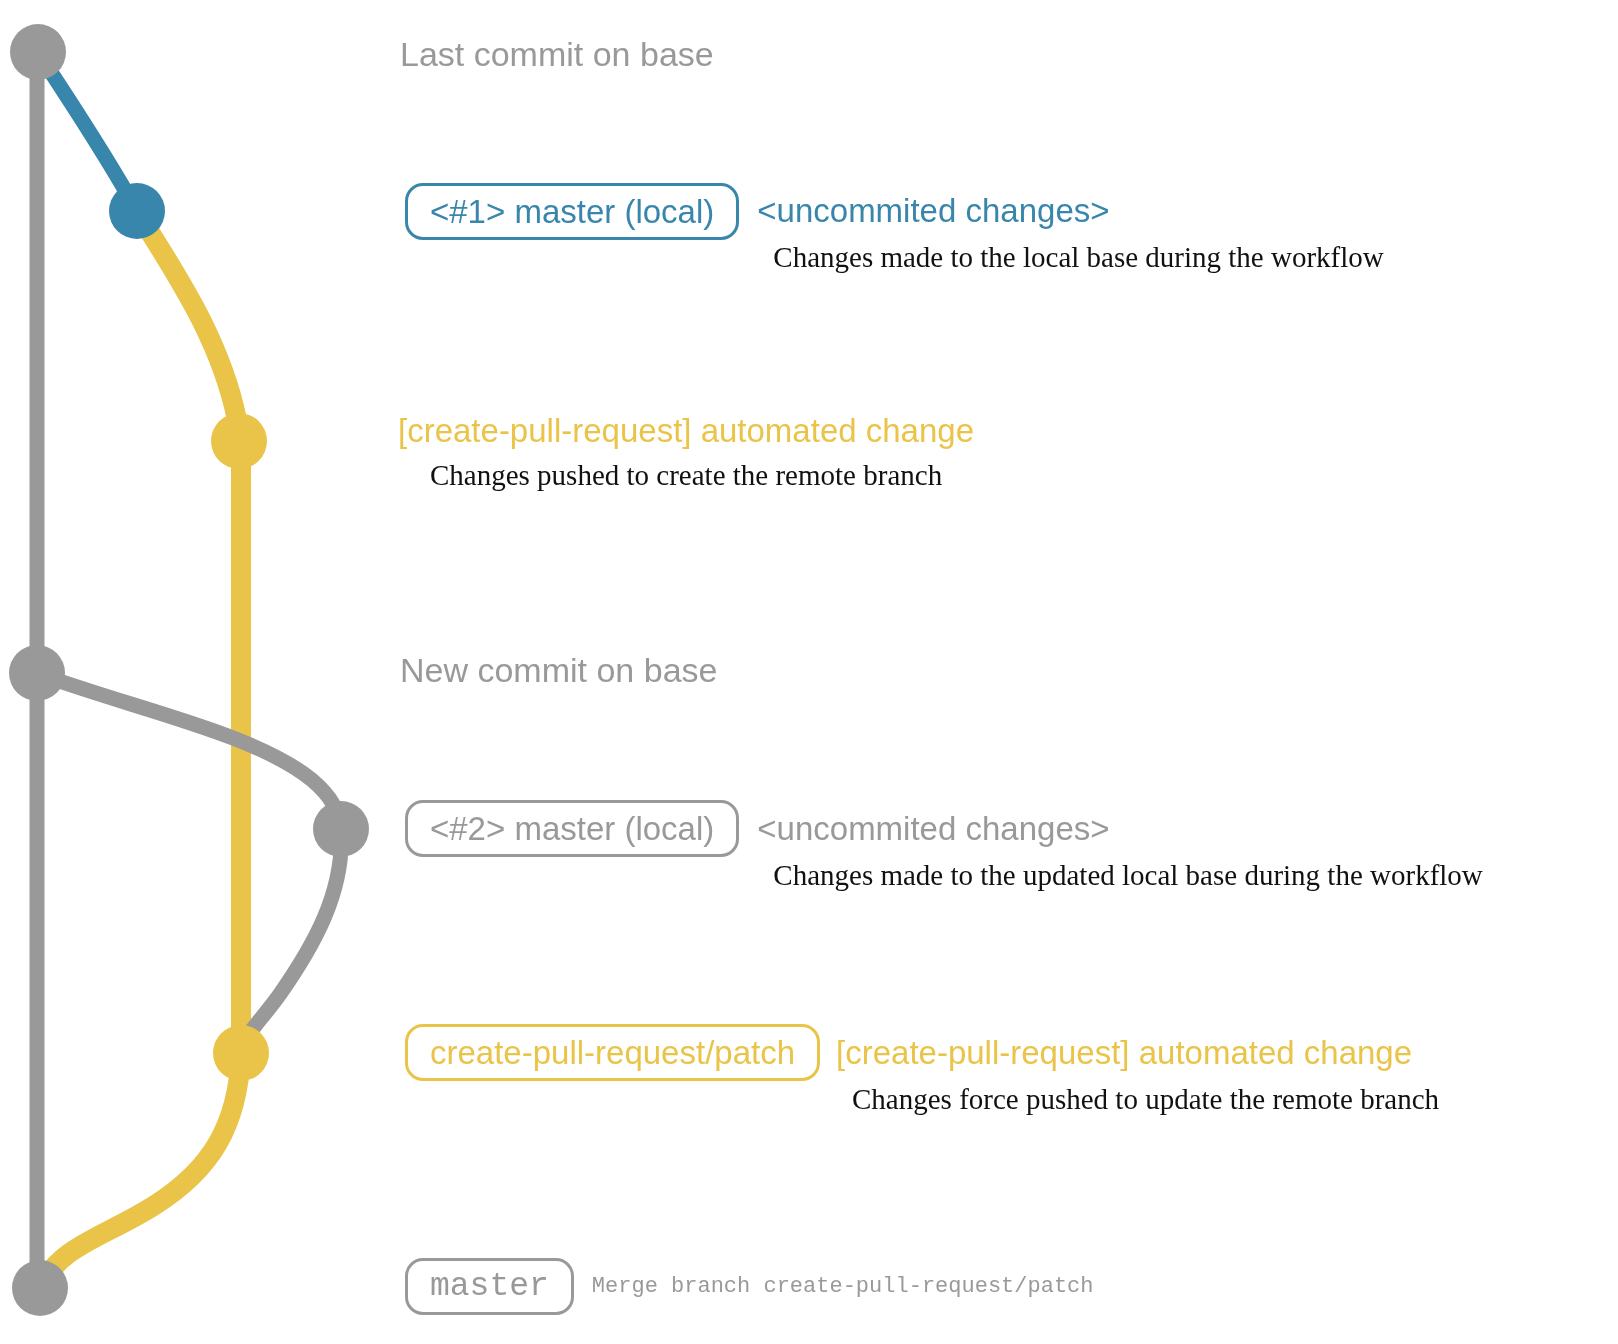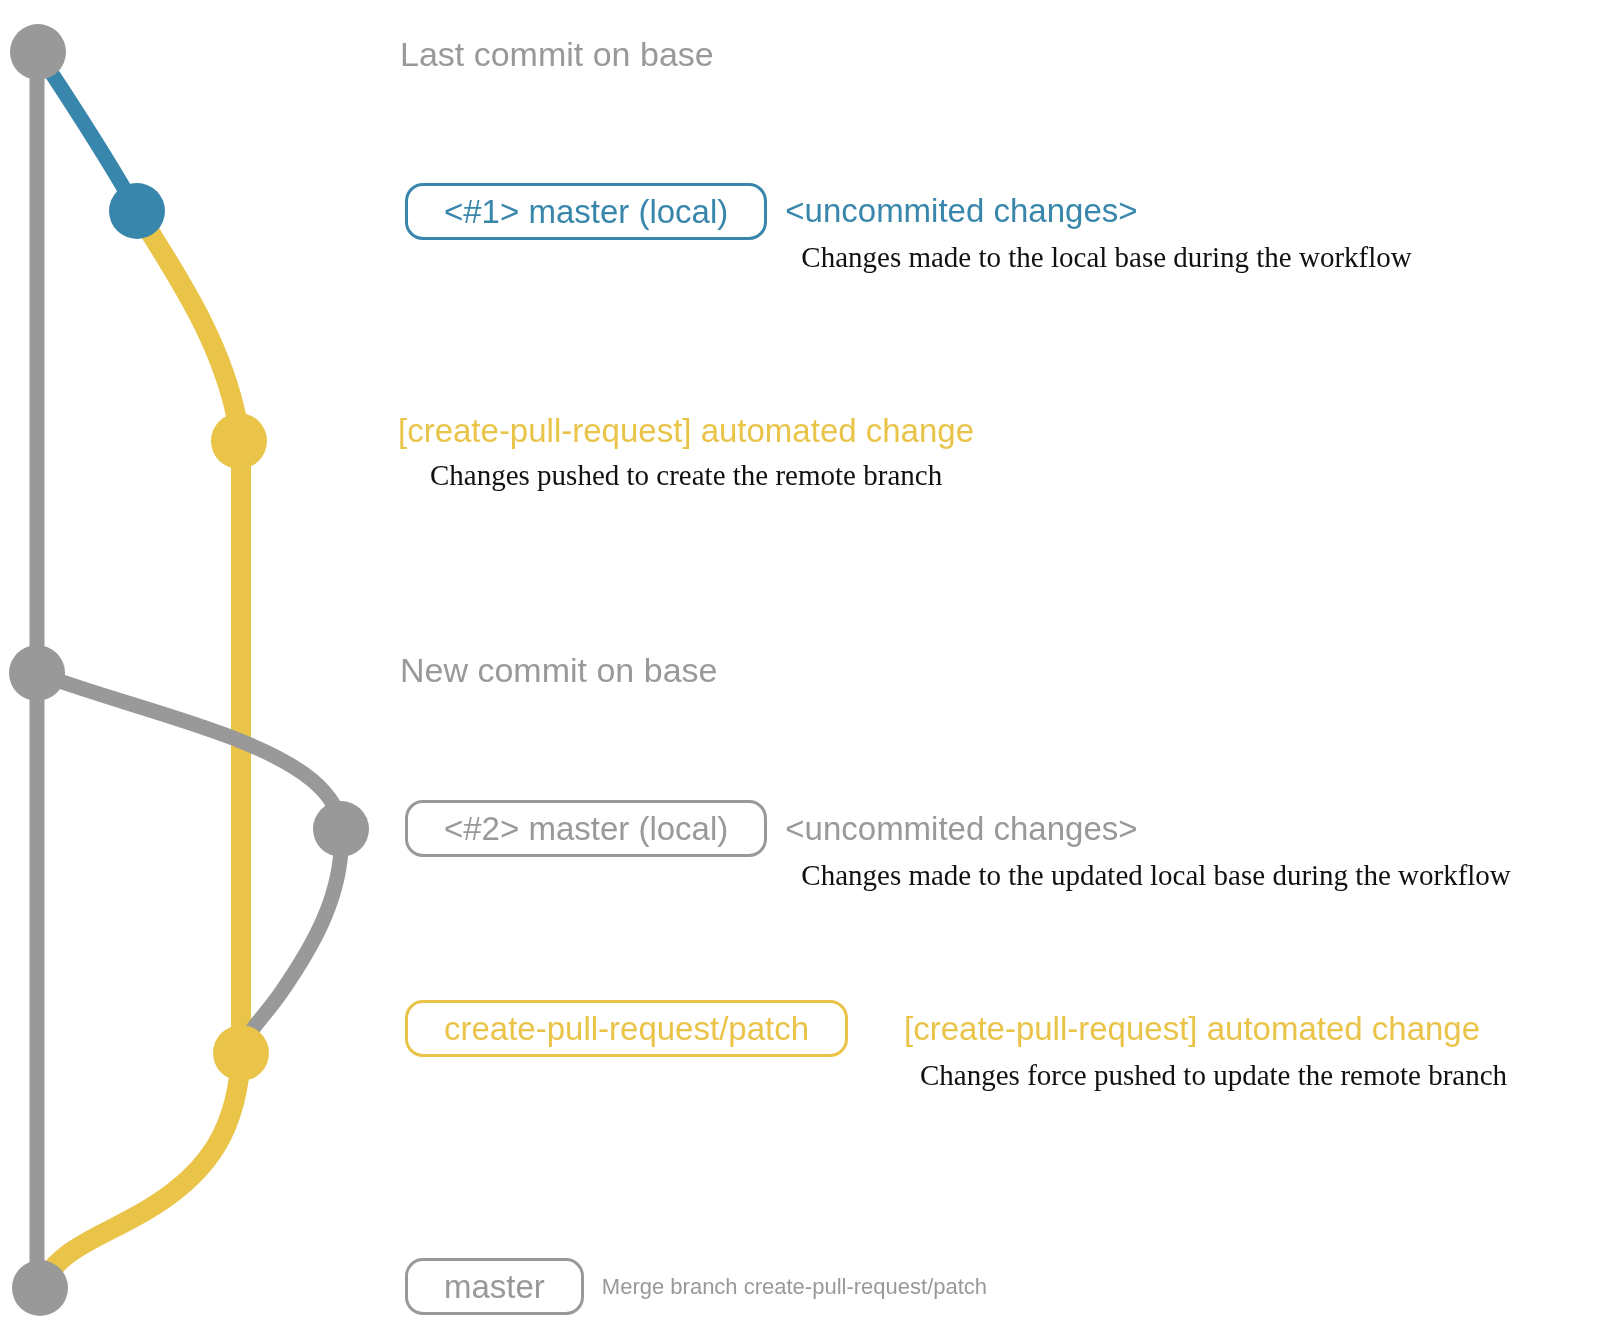--- a/index.html
+++ b/index.html
@@ -38,21 +38,21 @@
   .plain-title {
     font-size: 34px;
     line-height: 40px;
     color: var(--gray);
   }
   .badge {
     box-sizing: border-box;
     height: 57px;
     display: flex;
     align-items: center;
-    padding: 0 36px;
+    padding: 0 22px;
     border: 3px solid;
     border-radius: 18px;
     font-size: 33px;
     flex: 0 0 auto;
   }
   .badge.blue   { border-color: var(--blue);   color: var(--blue); }
   .badge.gray   { border-color: var(--gray);   color: var(--gray); }
   .badge.yellow { border-color: var(--yellow); color: var(--yellow); }
   .row-col { display: flex; flex-direction: column; margin-left: 18px; }
   .row-title {
@@ -67,21 +67,21 @@
     font-family: "Liberation Serif", serif;
     font-size: 29px;
     line-height: 32px;
     color: var(--ink);
     margin-left: 16px;
     margin-top: 2px;
   }
   
   #row-push1 .row-title { line-height: 40px; }
   #row-push1 .row-desc  { margin-left: 32px; margin-top: 8px; }
-  #row-merge { align-items: center; height: 57px; }
+  #row-merge { align-items: center; height: 57px; font-family: Liberation Mono, monospace; }
   #row-merge .merge-title {
     font-size: 22px;
     color: var(--gray);
     margin-left: 18px;
   }
 </style>
 </head>
 <body>
 
 <div id="canvas">
@@ -137,21 +137,21 @@
   <div class="row" id="row-commit2" style="left:405px; top:800px;">
     <div class="badge gray">
       <span>&lt;#2&gt; master (local)</span>
     </div>
     <div class="row-col">
       <div class="row-title gray tall">&lt;uncommited changes&gt;</div>
       <div class="row-desc">Changes made to the updated local base during the workflow</div>
     </div>
   </div>
 
-  <div class="row" id="row-push2" style="left:405px; top:1000px;gap:40px;">
+  <div class="row" id="row-push2" style="left:405px; top:1024px;">
     <div class="badge yellow">
       <span>create-pull-request/patch</span>
     </div>
     <div class="row-col" style="margin-left:16px;">
       <div class="row-title yellow tall">[create-pull-request] automated change</div>
       <div class="row-desc">Changes force pushed to update the remote branch</div>
     </div>
   </div>
 
   <div class="row" id="row-merge" style="left:405px; top:1258px;">

